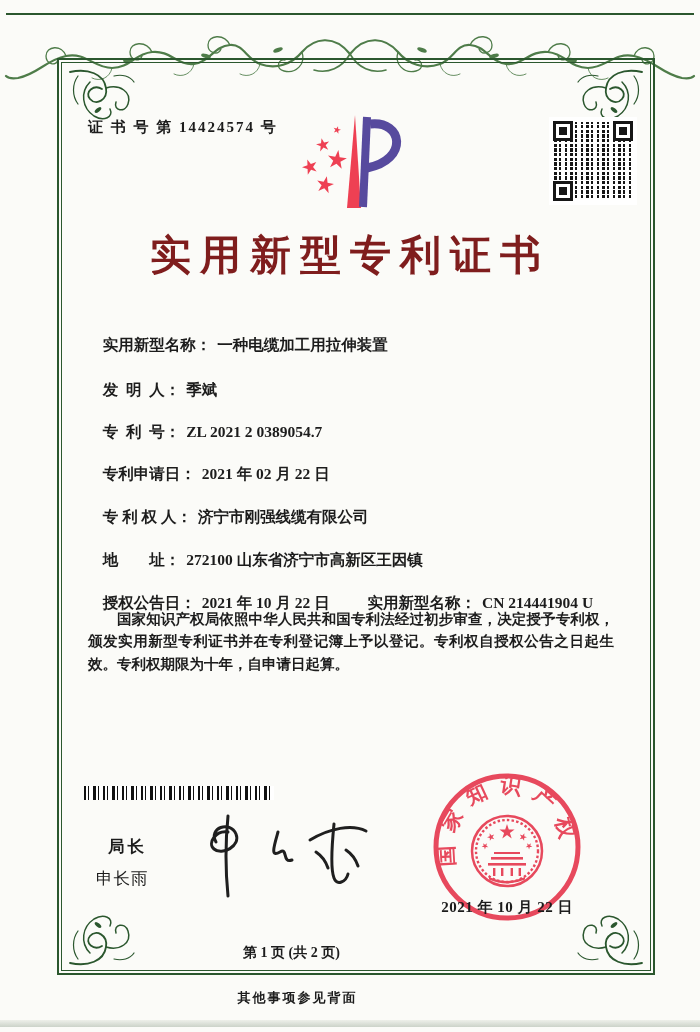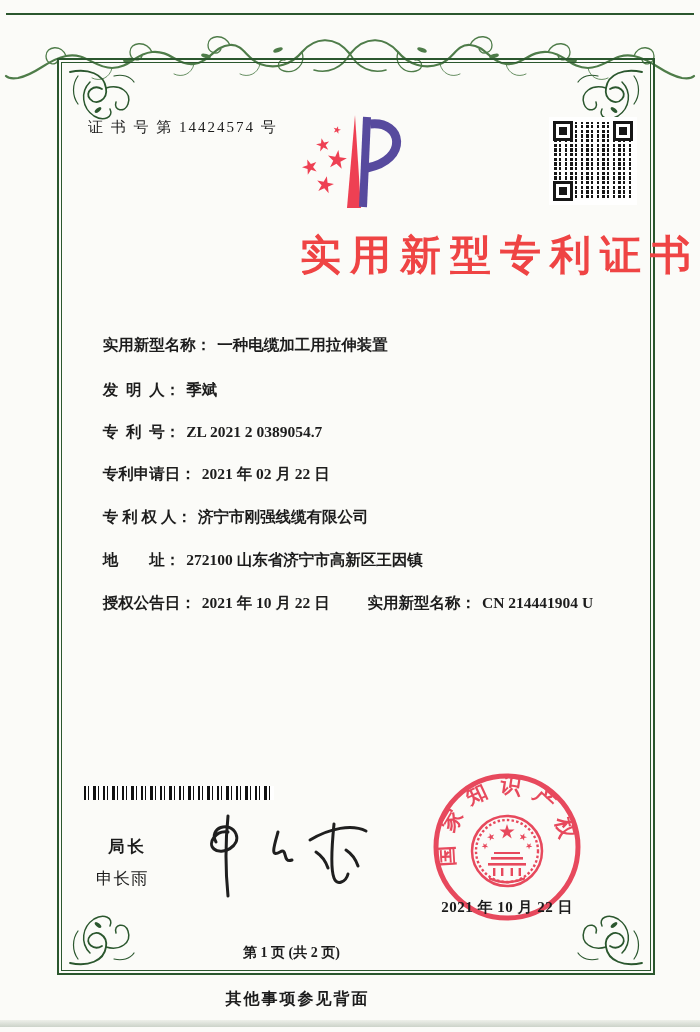--- a/index.html
+++ b/index.html
@@ -18,33 +18,33 @@
   .frame-inner{position:absolute;inset:2px;border:1px solid var(--frame-green);}
   .corner{width:80px;height:80px;}
   .corner.tl{left:62px;top:64px;transform:scaleY(-1);}
   .corner.tr{left:570px;top:64px;transform:scale(-1,-1);}
   .corner.bl{left:62px;top:891px;}
   .corner.br{left:570px;top:891px;transform:scaleX(-1);}
   .bottom-edge{left:0;right:0;top:1020px;height:7px;
     background:linear-gradient(#eef0ea,#ccd3c9);}
 
   
-  .cert-no{left:88px;top:118px;font-size:15px;font-weight:400;letter-spacing:2px;white-space:pre;}
+  .cert-no{left:88px;top:118px;font-size:15px;font-weight:700;letter-spacing:2px;white-space:pre;}
   .logo{left:293px;top:108px;width:125px;height:108px;}
   .qr{left:549px;top:117px;width:88px;height:88px;background:#fff;}
   .qr-noise{position:absolute;inset:5px;
     background:
       repeating-linear-gradient(0deg,#fff 0 2px,transparent 2px 5px,#fff 5px 6px,transparent 6px 10px,#fff 10px 11px,transparent 11px 14px),
       repeating-linear-gradient(90deg,#161616 0 3px,#fff 3px 5px,#161616 5px 7px,#fff 7px 11px,#161616 11px 13px,#fff 13px 16px);}
   .qr-finder{position:absolute;width:14px;height:14px;border:3px solid #161616;background:#fff;}
   .qr-finder::after{content:"";position:absolute;inset:3px;background:#161616;}
   .qr-finder.tl{left:4px;top:4px;} .qr-finder.tr{right:4px;top:4px;} .qr-finder.bl{left:4px;bottom:4px;}
 
-  .title{left:0;width:700px;top:228px;text-align:right;font-size:41px;font-weight:700;
-    letter-spacing:9px;color:#ef4444;}
+  .title{left:0;width:700px;top:228px;text-align:center;font-size:41px;font-weight:700;
+    letter-spacing:9px;color:#7f1d1d;}
 
   
   .row{left:95px;font-size:15.5px;white-space:pre;}
   .row .lab{font-weight:700;margin-top:24px;}
   .row .val{font-weight:600;margin-left:6px;}
   .r1{top:317px;} .r2{top:362px;} .r3{top:404px;} .r4{top:446px;}
   .r5{top:489px;} .r6{top:532px;} .r7{top:575px;}
   .pair2{position:absolute;left:257px;top:0;white-space:pre;}
 
   
@@ -59,21 +59,21 @@
   .signer-name{left:96px;top:868px;font-size:16.5px;font-weight:400;letter-spacing:1px;}
   .sig{left:182px;top:808px;width:200px;height:95px;z-index:2;}
 
   
   .seal{left:426px;top:765px;width:162px;height:162px;z-index:3;opacity:0.92;}
   .seal-date{left:428px;top:898px;width:158px;text-align:center;font-size:15px;font-weight:700;
     letter-spacing:0.5px;z-index:4;white-space:pre;}
 
   
   .page-indicator{left:0;width:583px;top:944px;text-align:center;font-size:14px;font-weight:700;white-space:pre;}
-  .back-note{left:0;width:595px;top:989px;text-align:center;font-size:16px;font-weight:700;letter-spacing:2px;}
+  .back-note{left:0;width:595px;top:989px;text-align:center;font-size:13px;font-weight:700;letter-spacing:2px;}
 </style>
 </head>
 <body>
 
 <svg class="abs" width="0" height="0" aria-hidden="true">
   <defs>
     <polygon id="star5" points="0,-1 0.224,-0.309 0.951,-0.309 0.363,0.118 0.588,0.809 0,0.382 -0.588,0.809 -0.363,0.118 -0.951,-0.309 -0.224,-0.309"></polygon>
     <g id="cornerFl" fill="none" stroke-linecap="round" style="stroke:var(--frame-green)">
       <path stroke-width="1.8" d="M8,72 C26,76 42,70 44,56 C46,44 34,38 28,45 C22,52 32,60 40,55"></path>
       <path stroke-width="1.5" d="M44,56 C58,60 70,52 66,40 C63,31 51,33 54,42"></path>
@@ -164,20 +164,21 @@
   <span class="lab">地        址：</span><span class="val">272100 山东省济宁市高新区王因镇</span>
 </div>
 <div class="abs row r7">
   <span class="lab">授权公告日：</span><span class="val">2021 年 10 月 22 日</span>
   <span class="pair2">
     <span class="lab">实用新型名称：</span><span class="val">CN 214441904 U</span>
   </span>
 </div>
 
 <div class="abs body-text">
+  <p>国家知识产权局依照中华人民共和国专利法经过初步审查，决定授予专利权，颁发实用新型专利证书并在专利登记簿上予以登记。专利权自授权公告之日起生效。专利权期限为十年，自申请日起算。</p>
 </div>
 
 <div class="abs barcode"></div>
 
 <div class="abs signer-title">局长</div>
 <div class="abs signer-name">申长雨</div>
 
 <svg class="abs sig" viewBox="0 0 200 95">
   <g fill="none" stroke="#1f1f1f" stroke-width="3" stroke-linecap="round">
     <path d="M34,34 C26,20 48,12 54,26 C59,38 40,48 32,41 C25,35 34,22 46,24"></path>

